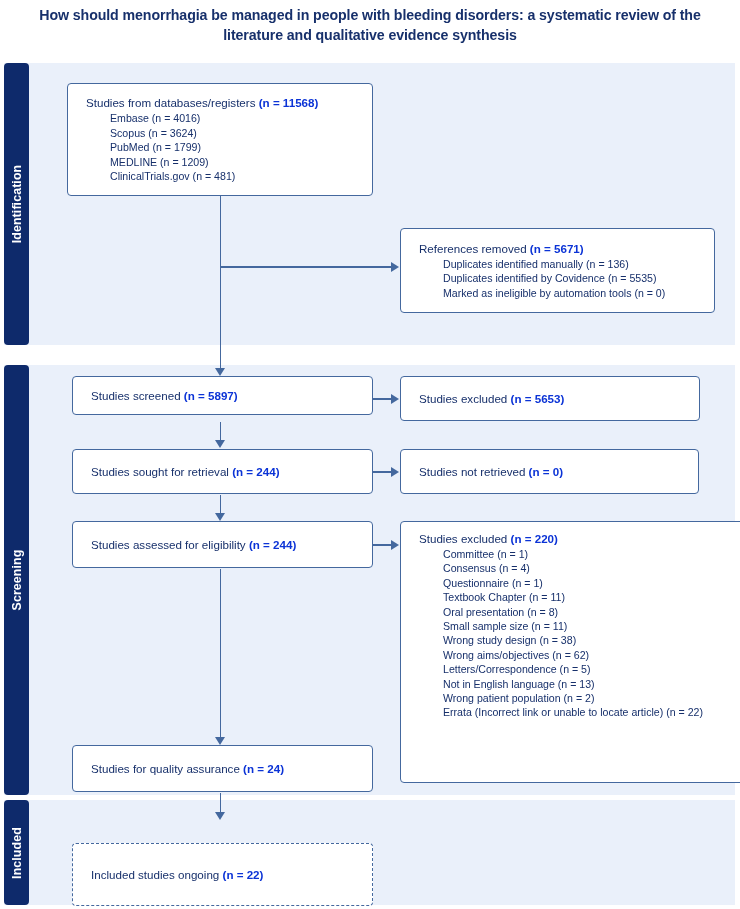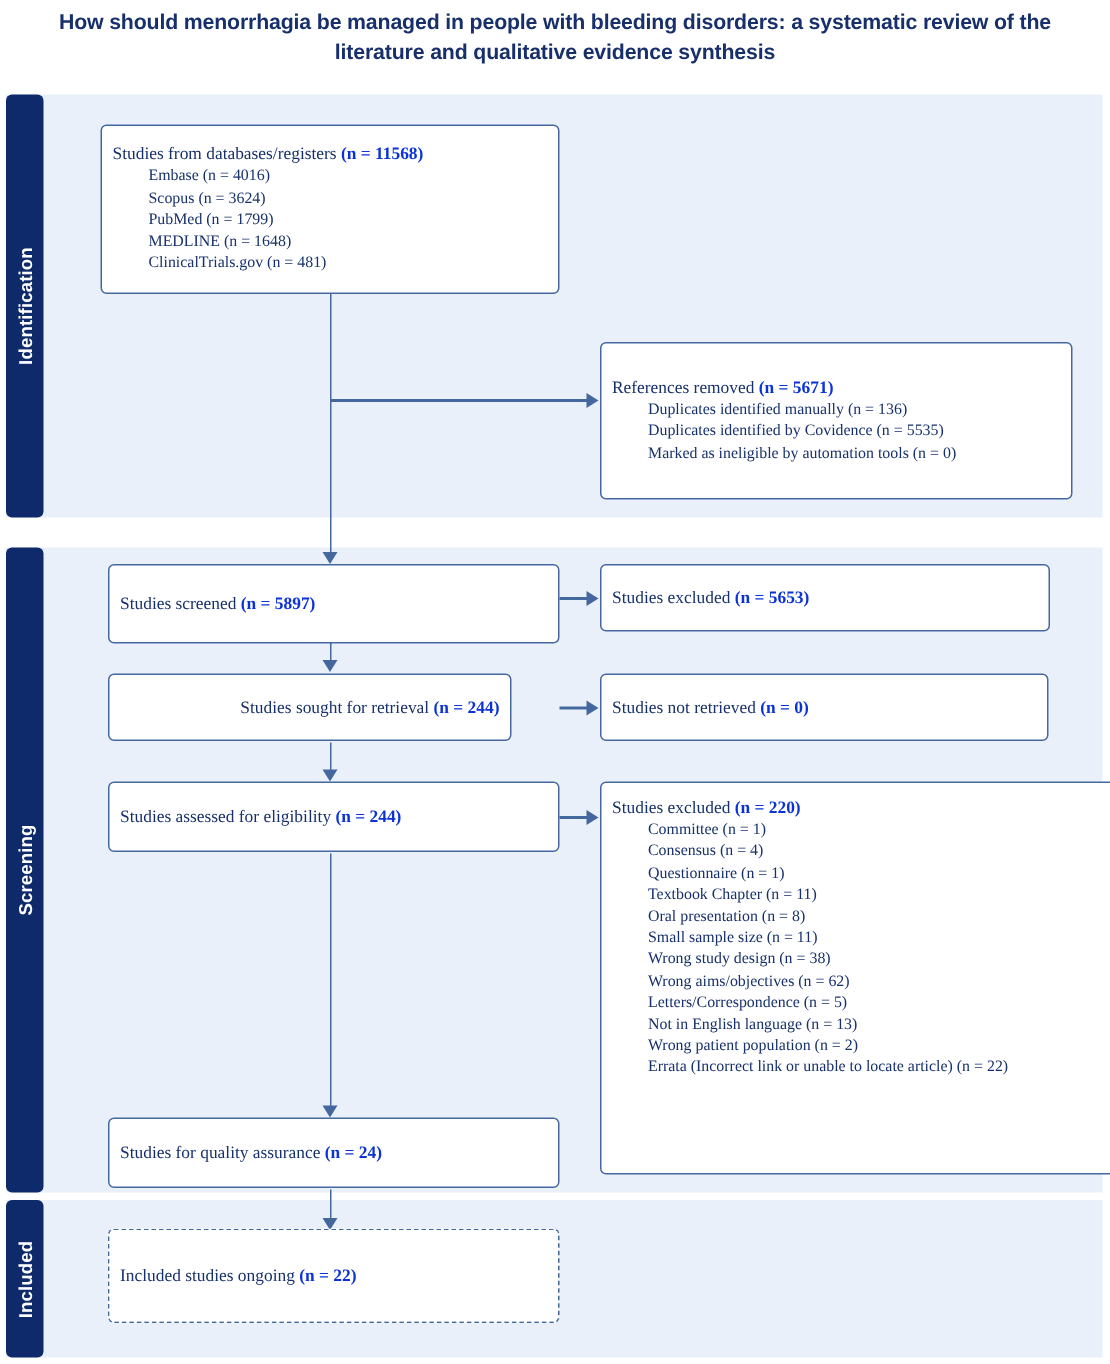--- a/index.html
+++ b/index.html
@@ -29,24 +29,23 @@
     white-space:nowrap;color:#ffffff;font-weight:bold;
     font-size:12.4px;letter-spacing:0.1px;
   }
 
   
   .box{
     position:absolute;background:#ffffff;
     border:1.6px solid #44689e;border-radius:4px;
     box-sizing:border-box;
     display:flex;flex-direction:column;justify-content:center;
-    padding:0 7px;
-    font-family:Liberation Serif, serif;
-  }
-  .box.dashed{border-style:dashed;border-width:1.8px;}
+    padding:0 18px;
+  }
+  .box.dashed{border-style:dashed;border-width:1.8px;margin-top:24px;}
   .box .hdr{
     color:#17306b;font-size:11.6px;line-height:16px;white-space:nowrap;
   }
   .box .hdr .n{color:#0b33d6;font-weight:bold;}
   .box ul{margin:0;padding:0;list-style:none;}
   .box ul li{
     color:#17306b;font-size:10.6px;line-height:14.4px;
     padding-left:24px;white-space:nowrap;
   }
 
@@ -116,52 +115,52 @@
 
   <div class="box" style="left:67px;top:83px;width:306px;height:113px;">
     <div class="hdr">
       <span>Studies from databases/registers</span>
       <span class="n">(n = 11568)</span>
     </div>
     <ul>
       <li>Embase (n = 4016)</li>
       <li>Scopus (n = 3624)</li>
       <li>PubMed (n = 1799)</li>
-      <li>MEDLINE (n = 1648)</li>
+      <li>MEDLINE (n = 1209)</li>
       <li>ClinicalTrials.gov (n = 481)</li>
     </ul>
   </div>
 
-  <div class="box" style="left:400px;top:228px;width:315px;height:105px;">
+  <div class="box" style="left:400px;top:228px;width:315px;height:85px;">
     <div class="hdr">
       <span>References removed</span>
       <span class="n">(n = 5671)</span>
     </div>
     <ul>
       <li>Duplicates identified manually (n = 136)</li>
       <li>Duplicates identified by Covidence (n = 5535)</li>
       <li>Marked as ineligible by automation tools (n = 0)</li>
     </ul>
   </div>
 
-  <div class="box" style="left:72px;top:376px;width:301px;height:53px;">
+  <div class="box" style="left:72px;top:376px;width:301px;height:39px;">
     <div class="hdr">
       <span>Studies screened</span>
       <span class="n">(n = 5897)</span>
     </div>
   </div>
 
   <div class="box" style="left:400px;top:376px;width:300px;height:45px;">
     <div class="hdr">
       <span>Studies excluded</span>
       <span class="n">(n = 5653)</span>
     </div>
   </div>
 
-  <div class="box" style="left:72px;top:449px;width:269px;height:45px;text-align:right;">
+  <div class="box" style="left:72px;top:449px;width:301px;height:45px;">
     <div class="hdr">
       <span>Studies sought for retrieval</span>
       <span class="n">(n = 244)</span>
     </div>
   </div>
 
   <div class="box" style="left:400px;top:449px;width:299px;height:45px;">
     <div class="hdr">
       <span>Studies not retrieved</span>
       <span class="n">(n = 0)</span>

